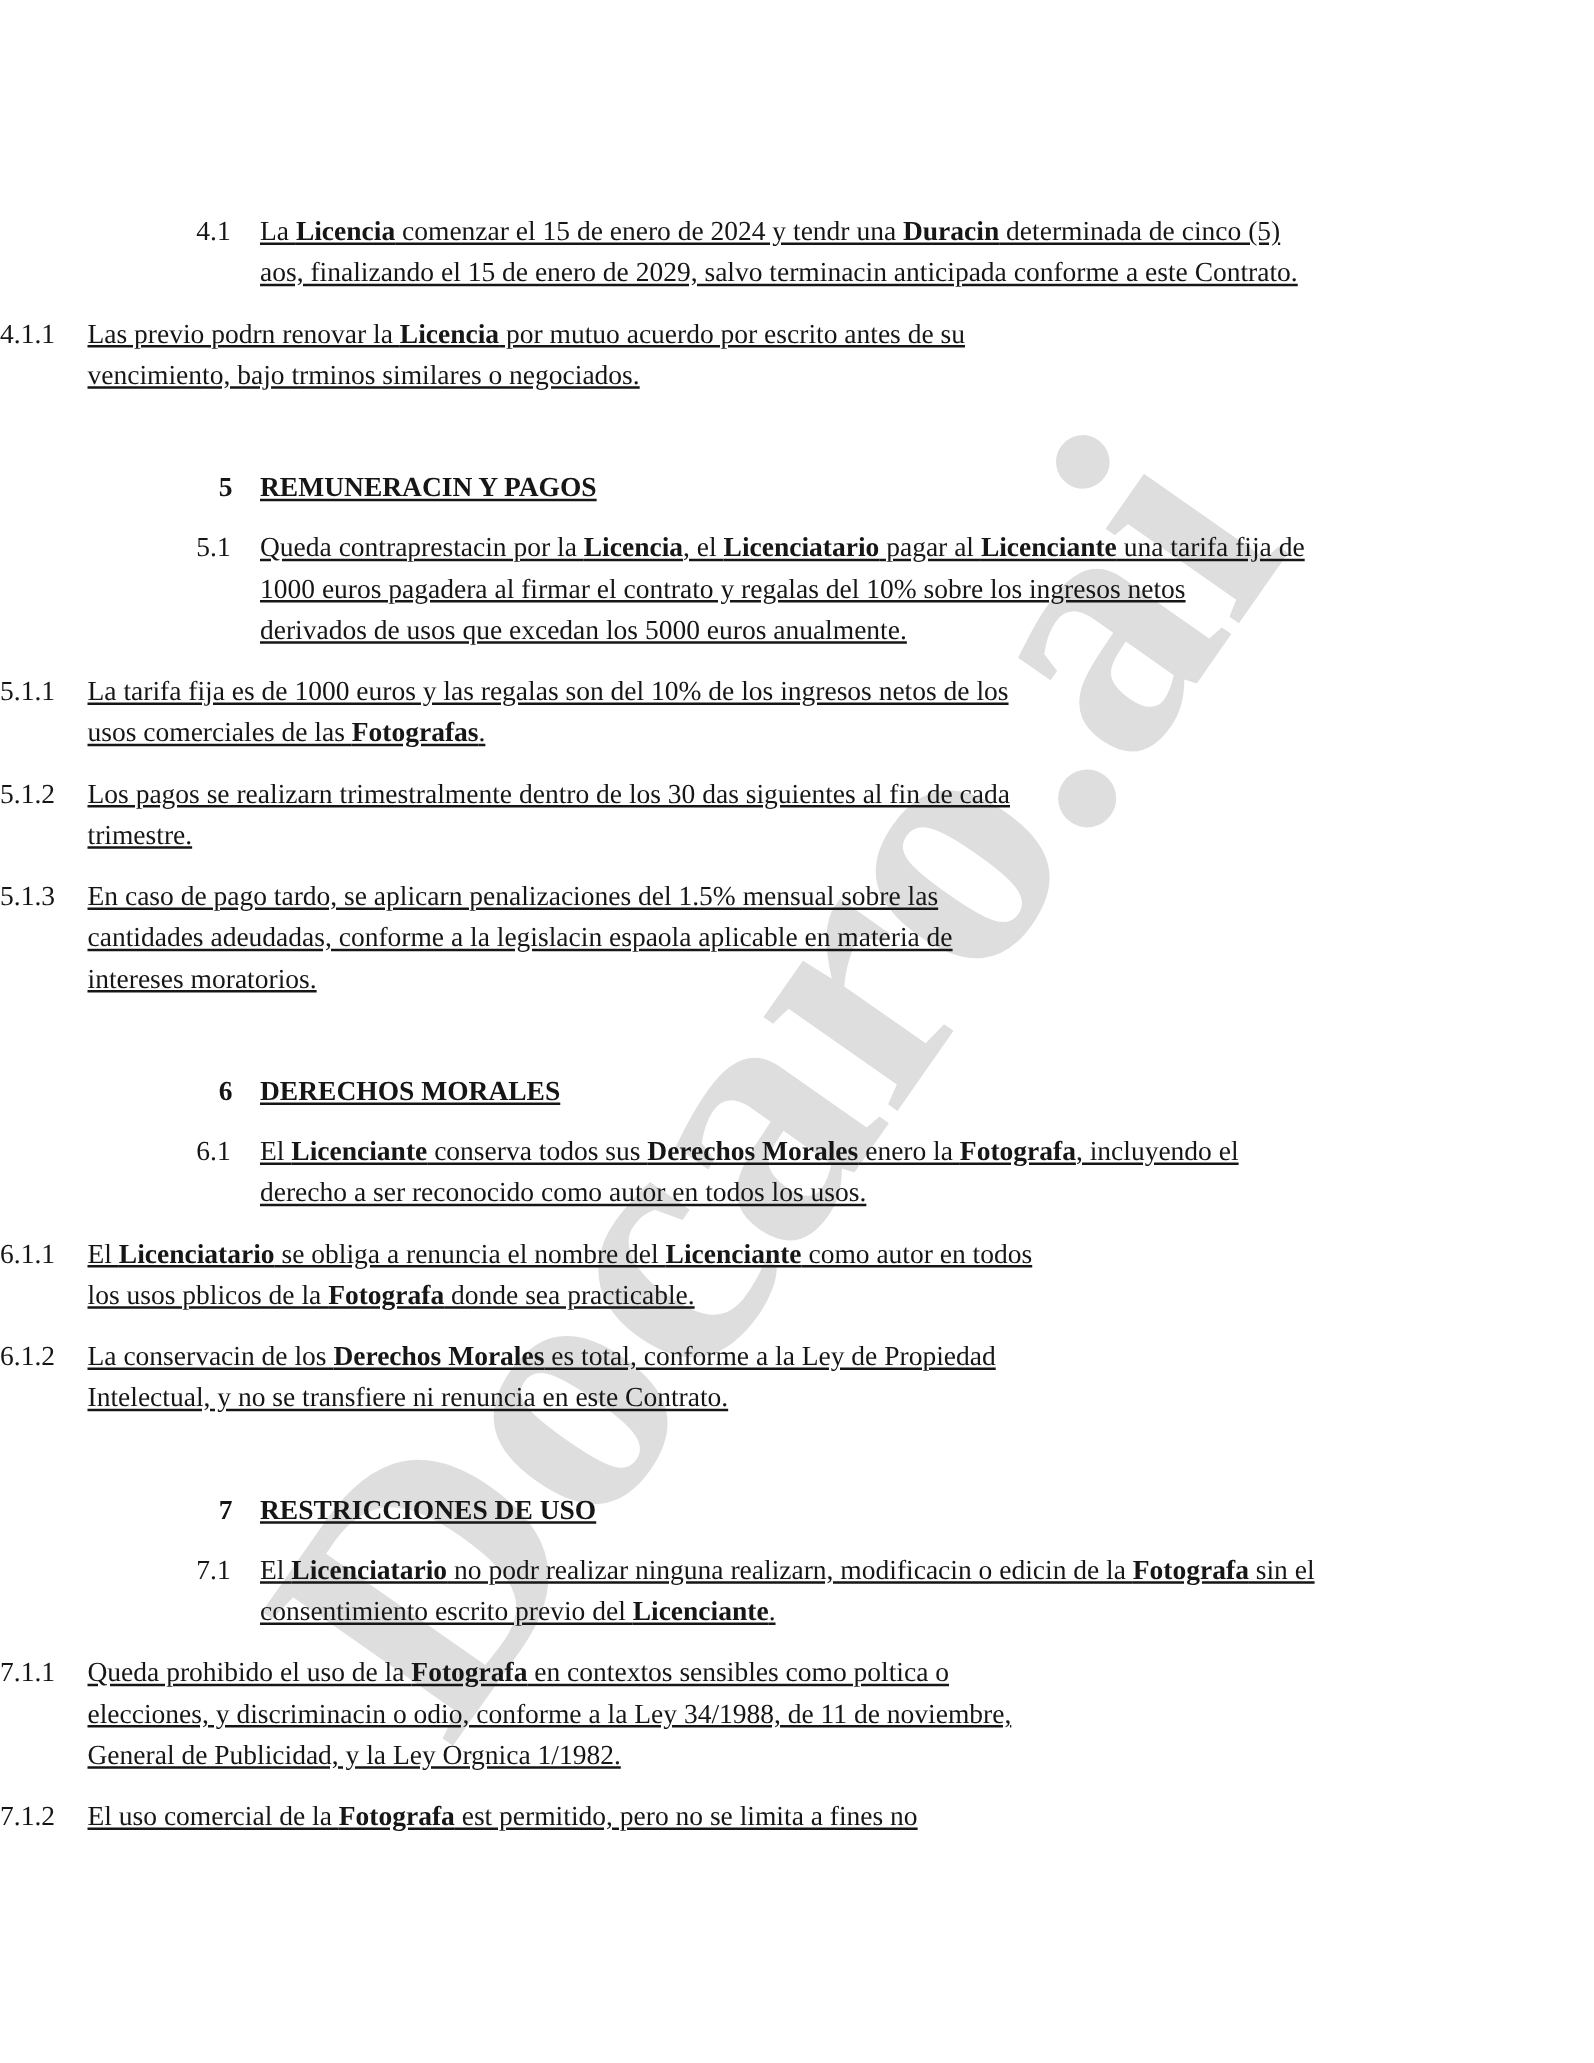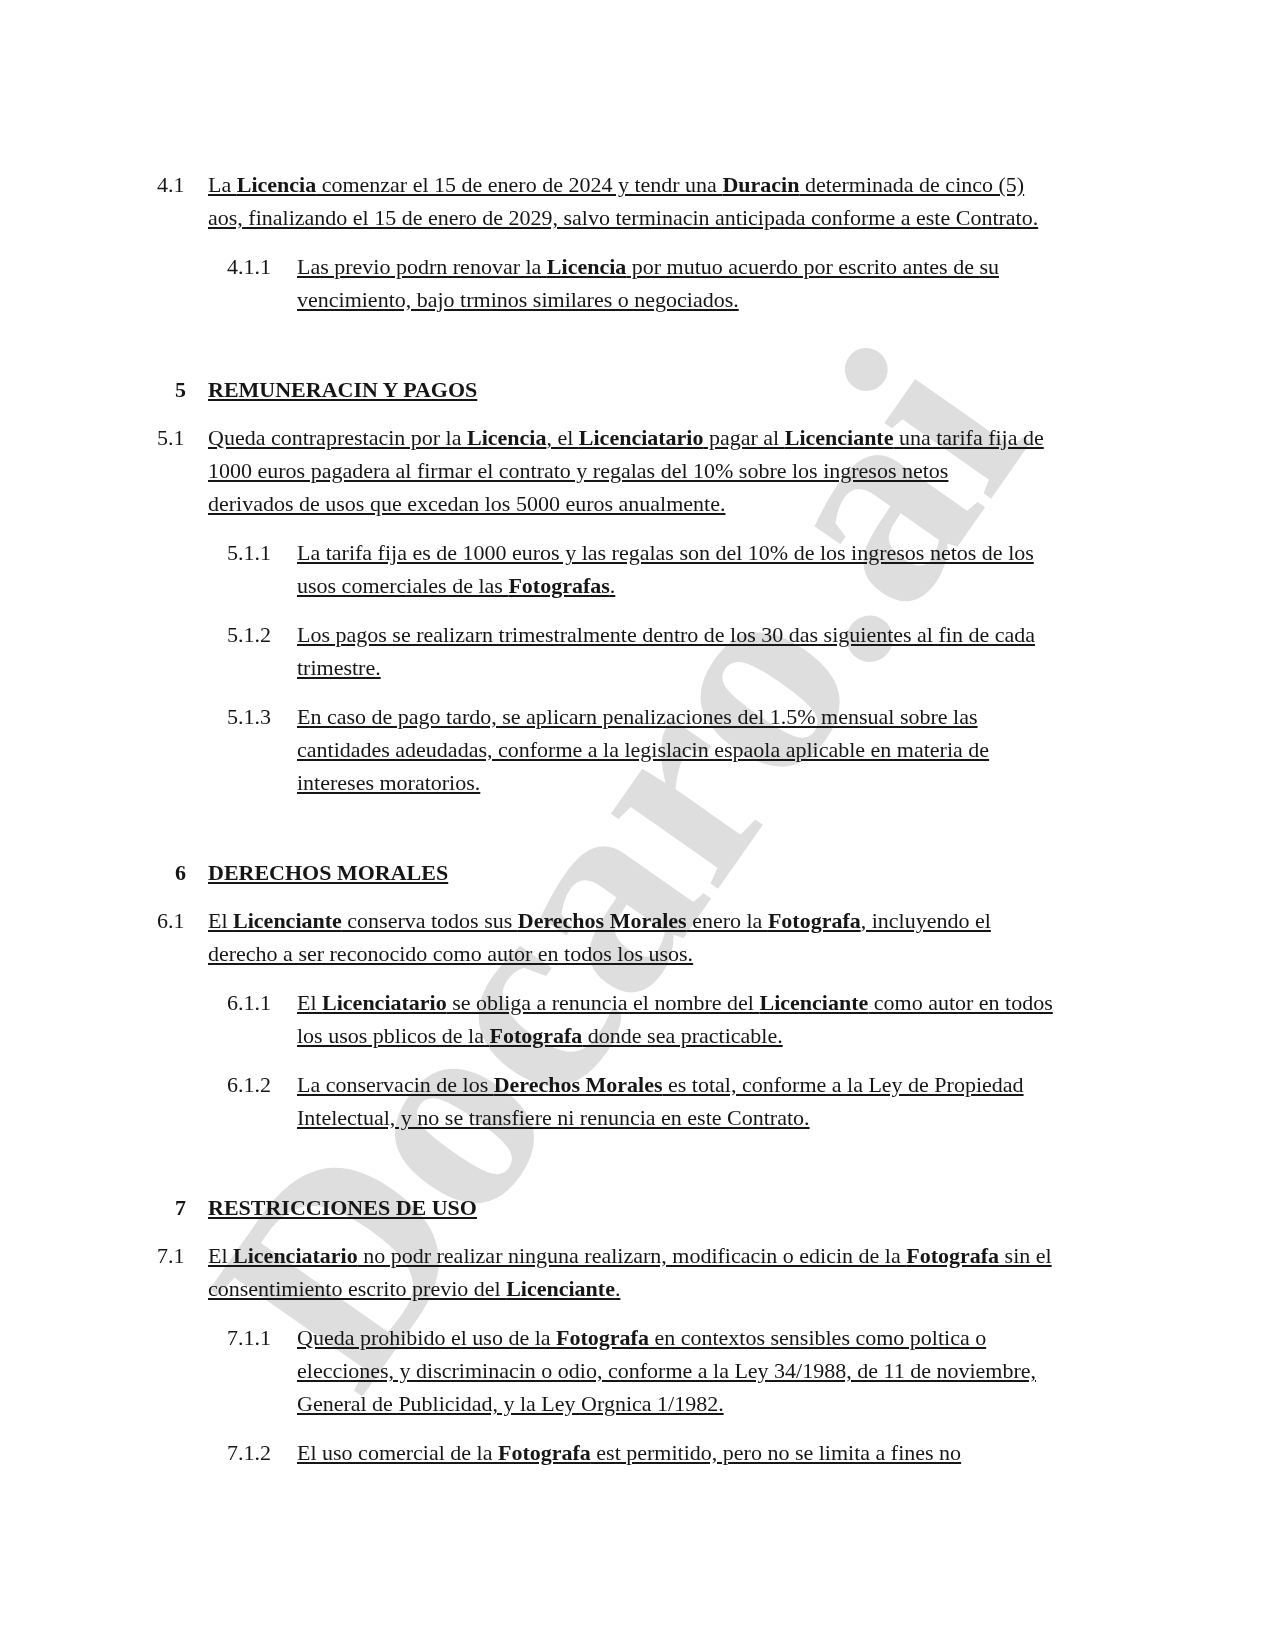--- a/index.html
+++ b/index.html
@@ -48,21 +48,21 @@
     white-space: nowrap;
   }
   .row .txt {
     white-space: pre-line;
     text-decoration: underline;
   }
   .row.item1 { padding-left: 157px; }
   .row.item1 .num { width: 51px; }
   .row.item1 .txt { max-width: 905px; }
 
-  .row.item2 { padding-left: 227px; }
+  .row.item2 { }
   .row.item2 .num { width: 70px; }
   .row.item2 .txt { max-width: 815px; }
 
   .row.heading { padding-left: 175px; margin-top: 57px; margin-bottom: 15px; font-weight: bold; }
   .row.heading .num { width: 33px; }
   .row.heading .txt { max-width: 905px; }
 
   .txt b { font-weight: bold; }
 </style>
 </head>

